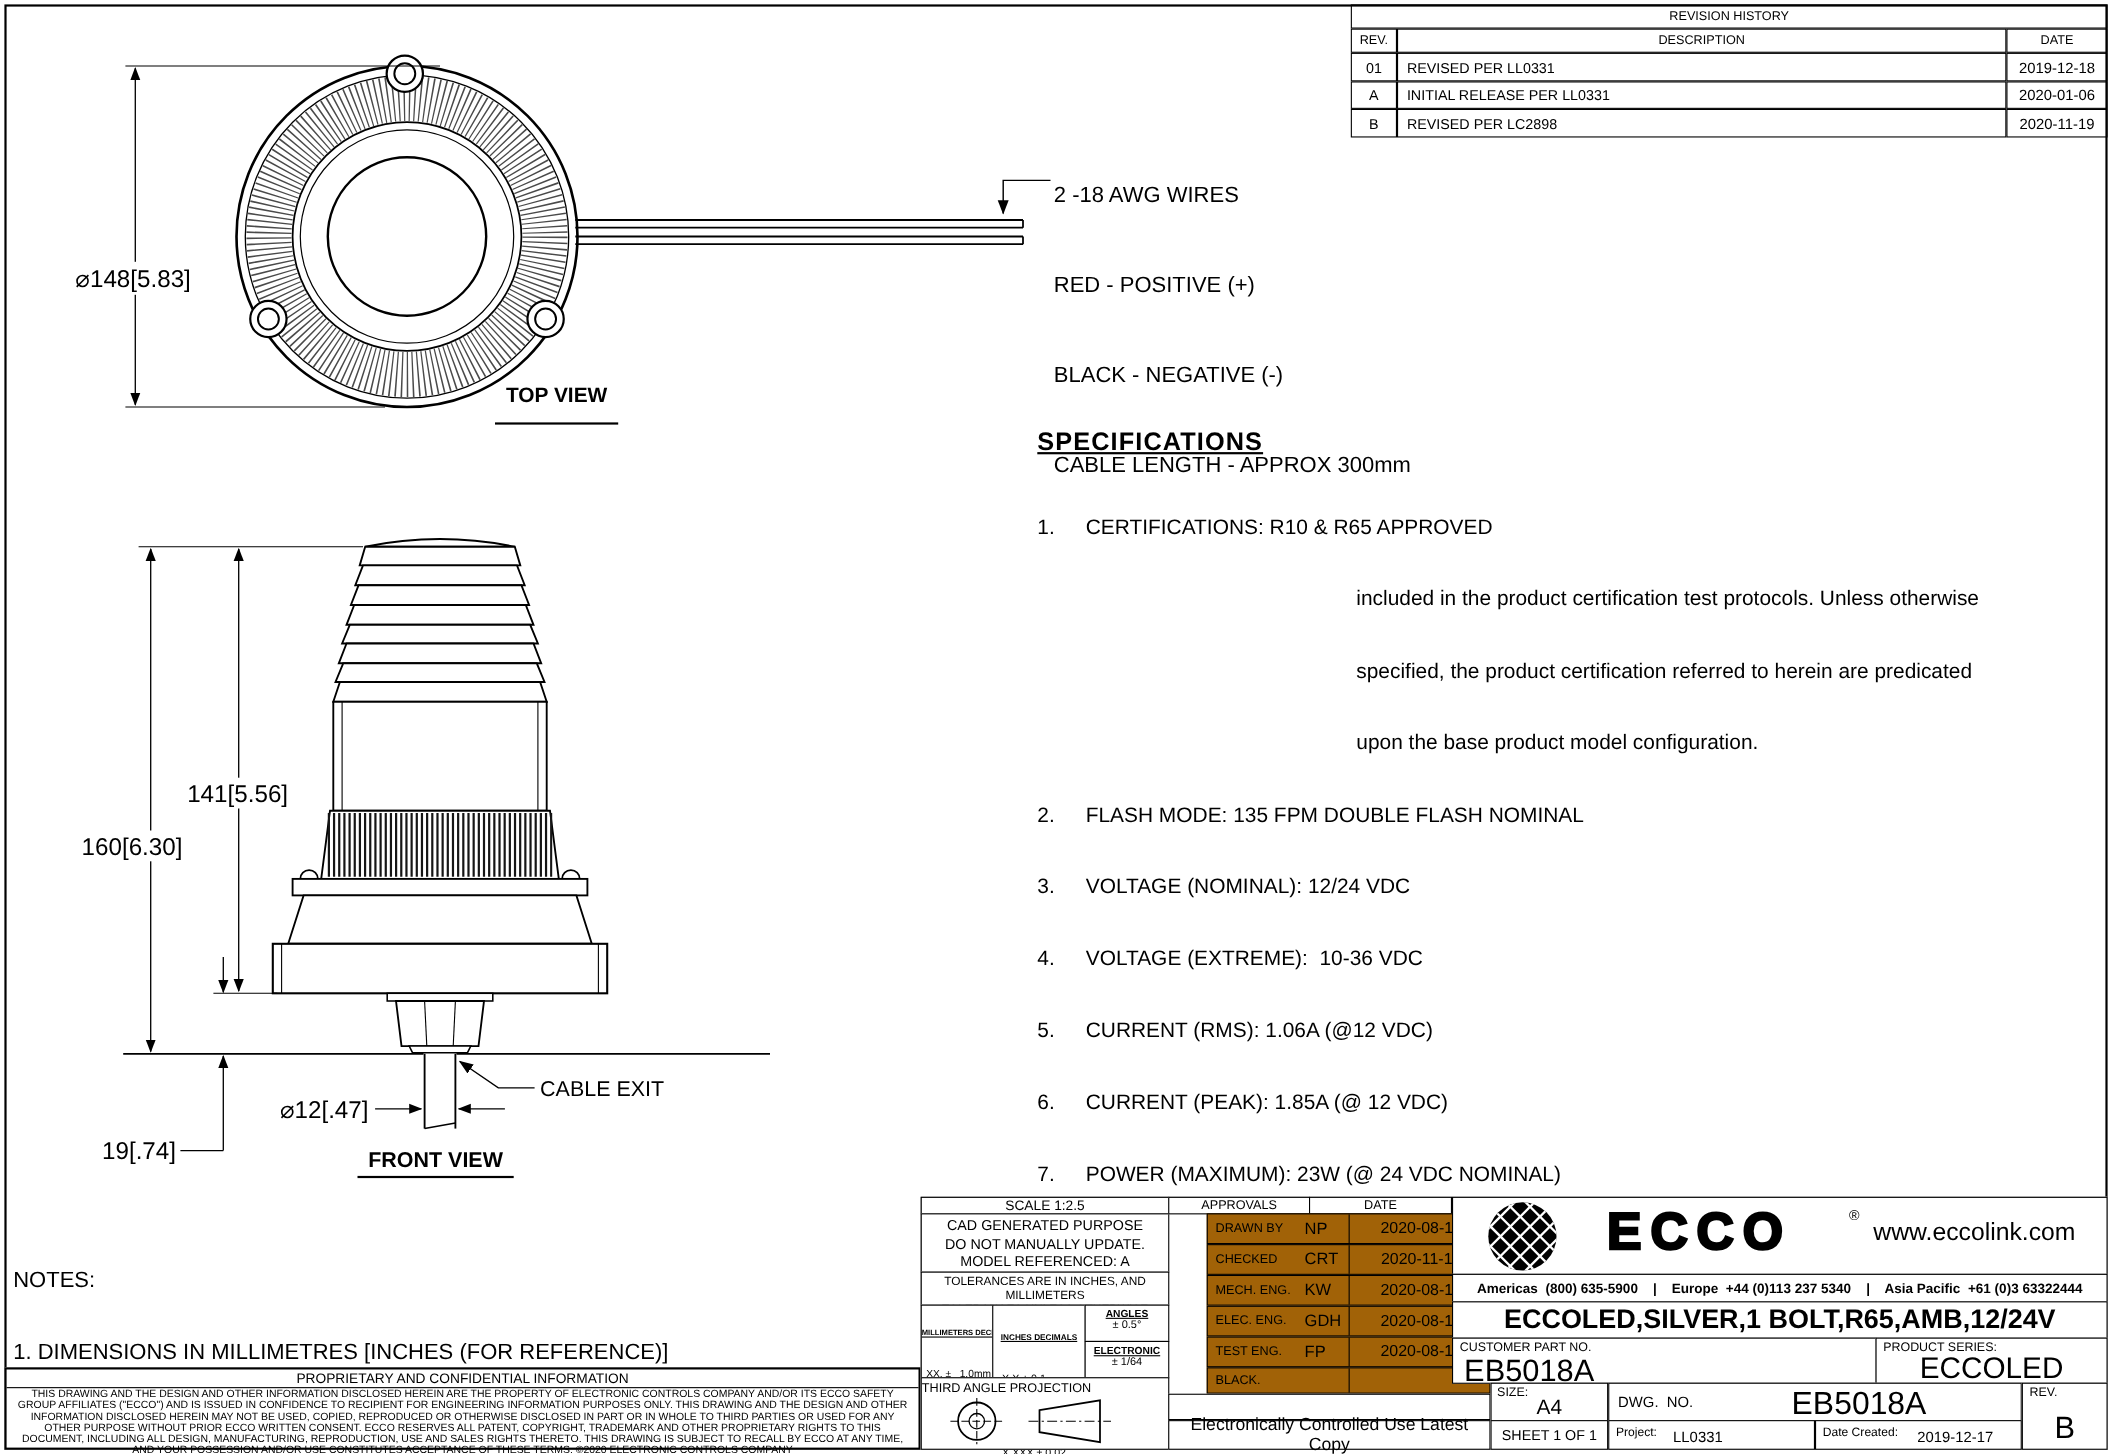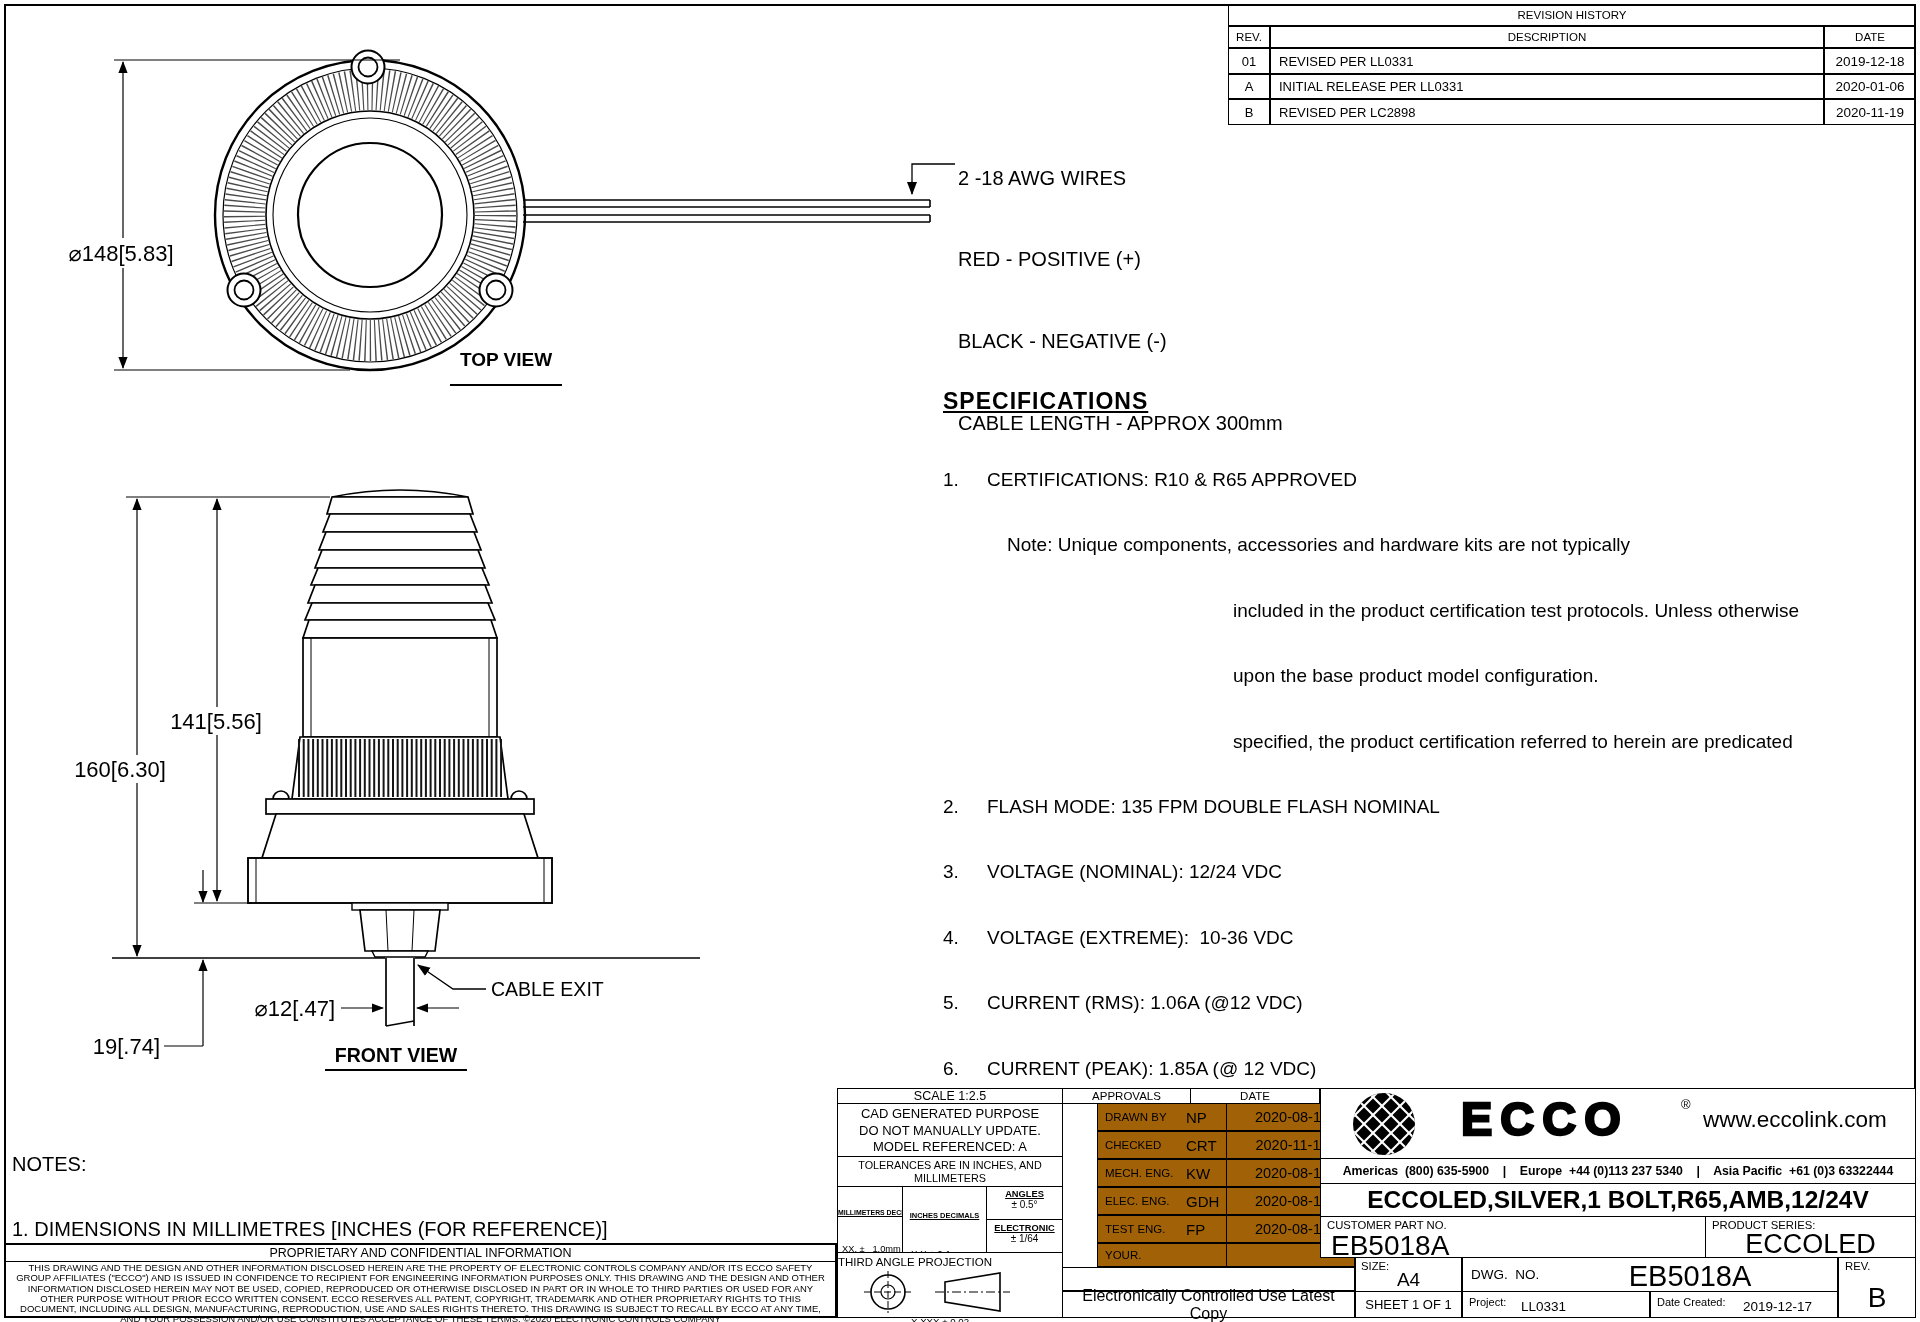--- a/index.html
+++ b/index.html
@@ -159,24 +159,23 @@
     <div class="rg-desc">INITIAL RELEASE PER LL0331</div>
     <div class="rg-date">2020-01-06</div>
     <div class="rg-rev" style="height:26px">B</div>
     <div class="rg-desc">REVISED PER LC2898</div>
     <div class="rg-date">2020-11-19</div>
   </div>
 
   <div class="t" style="left:943px;top:352px">
     <div class="spec-title">SPECIFICATIONS</div>
     <div class="spec-line"><span class="sn">1.</span><span>CERTIFICATIONS: R10 &amp; R65 APPROVED</span></div>
-    <div class="note1">Note: Unique components, accessories and hardware kits are not typically</div>
     <div class="note2">included in the product certification test protocols. Unless otherwise</div>
+    <div class="note2">specified, the product certification referred to herein are predicated</div>
     <div class="note2">upon the base product model configuration.</div>
-    <div class="note2">specified, the product certification referred to herein are predicated</div>
     <div class="spec-line"><span class="sn">2.</span><span>FLASH MODE: 135 FPM DOUBLE FLASH NOMINAL</span></div>
     <div class="spec-line"><span class="sn">3.</span><span>VOLTAGE (NOMINAL): 12/24 VDC</span></div>
     <div class="spec-line"><span class="sn">4.</span><span>VOLTAGE (EXTREME):  10-36 VDC</span></div>
     <div class="spec-line"><span class="sn">5.</span><span>CURRENT (RMS): 1.06A (@12 VDC)</span></div>
     <div class="spec-line"><span class="sn">6.</span><span>CURRENT (PEAK): 1.85A (@ 12 VDC)</span></div>
     <div class="spec-line"><span class="sn">7.</span><span>POWER (MAXIMUM): 23W (@ 24 VDC NOMINAL)</span></div>
     <div class="spec-line"><span class="sn">8.</span><span>TEMPERATURE RANGE: -30°C (-22°F) TO 50°C (122°F)</span></div>
     <div class="spec-line"><span class="sn">9.</span><span>CONNECTION:  18 AWG WIRES</span></div>
     <div class="spec-line"><span class="sn">10.</span><span>MOUNTING: 1 BOLT</span></div>
     
@@ -263,21 +262,21 @@
     <span class="ap-role">ELEC. ENG.</span>
     <span class="ap-name">GDH</span>
     <span class="ap-date">2020-08-18</span>
   </div>
   <div class="ap-row" style="left:1062px;top:1215px;width:258px;height:28px">
     <span class="ap-role">TEST ENG.</span>
     <span class="ap-name">FP</span>
     <span class="ap-date">2020-08-18</span>
   </div>
   <div class="ap-row" style="left:1062px;top:1243px;width:258px;height:24px">
-    <span class="ap-role">YOUR.</span>
+    <span class="ap-role">BLACK.</span>
     <span class="ap-name"></span>
     <span class="ap-date"></span>
   </div>
   <div class="c" style="left:1062px;top:1267px;width:293px;height:24px"></div>
   <div class="c ctr" style="left:1062px;top:1291px;width:293px;height:27px;font-size:16px">Electronically Controlled Use Latest Copy</div>
 
   <div class="c" style="left:1320px;top:1088px;width:596px;height:71px">
     <svg width="110" height="66" style="position:absolute;left:8px;top:2px">
       <defs>
           <clipPath id="gcp">

